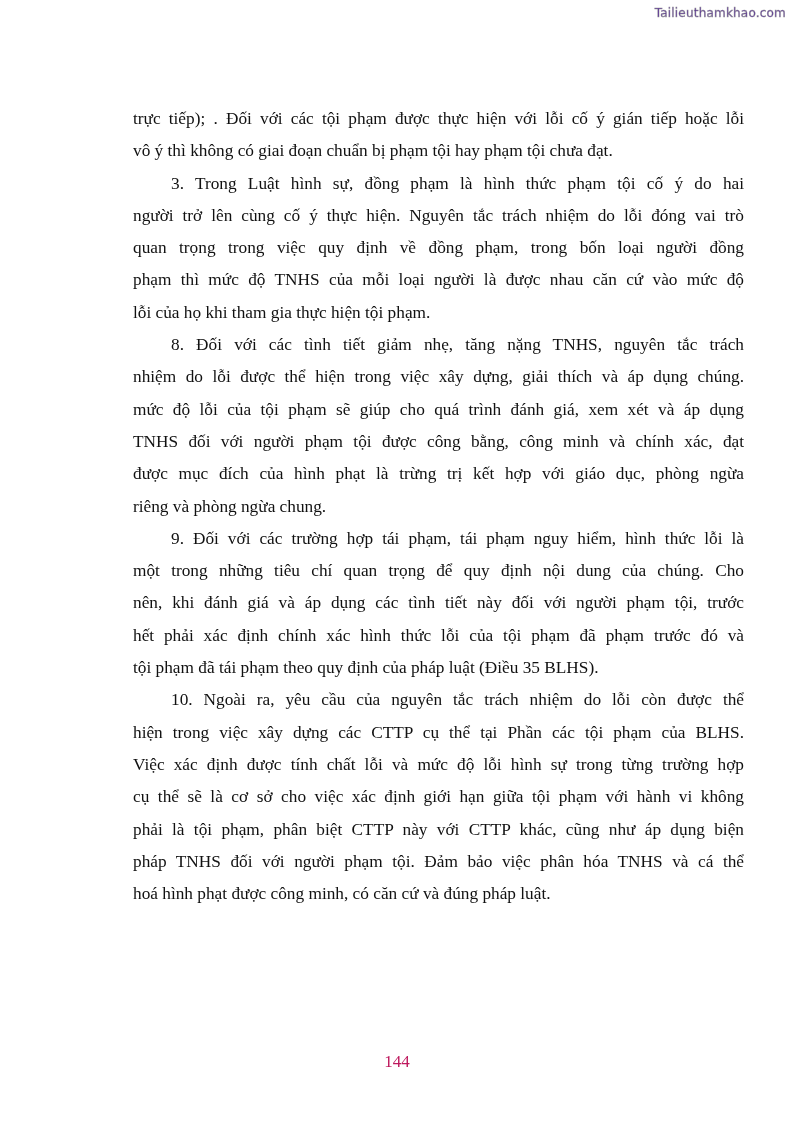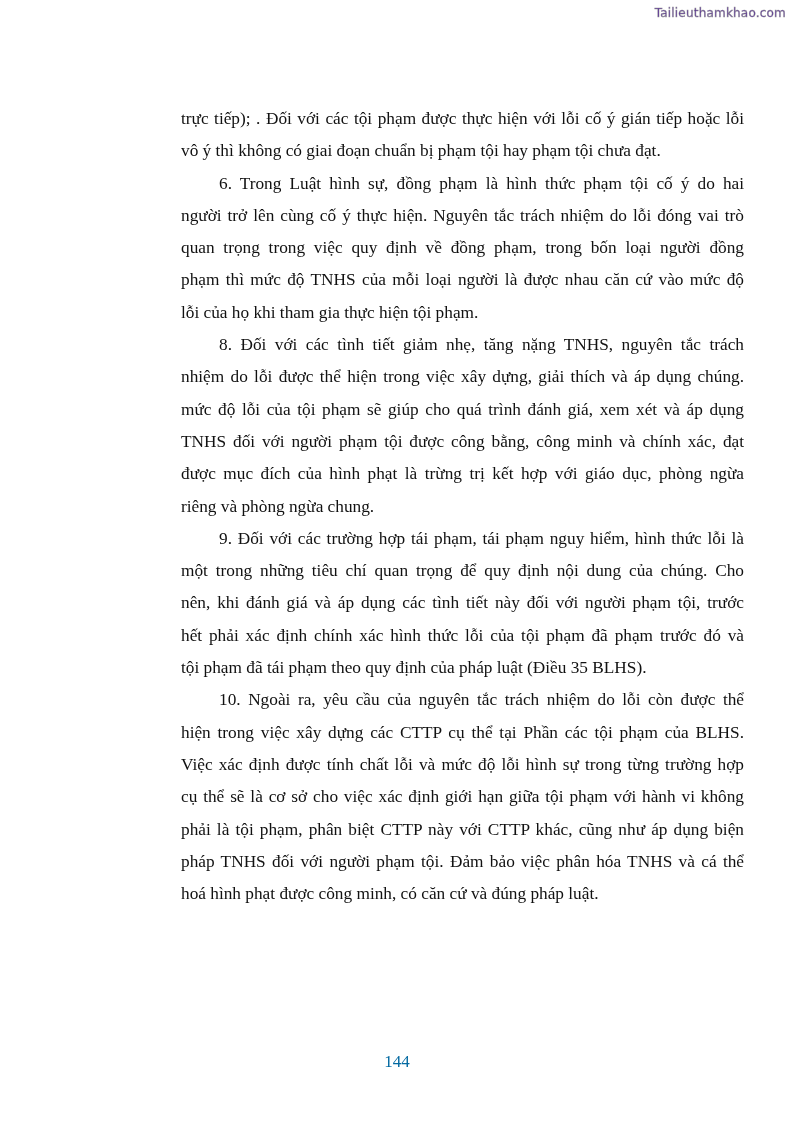--- a/index.html
+++ b/index.html
@@ -10,44 +10,44 @@
     color: #4c1d95;
     -webkit-text-stroke: 0.5px #9a9a9a;
     letter-spacing: 0.2px;
   }
   .page-body {
     position: absolute; left: 133px; top: 103px; width: 611px;
     font-family: "Liberation Serif", serif; font-size: 17.3px; color: #111111;
   }
   .line {
     display: block; height: 32.3px; line-height: 32.3px;
-    text-align: justify; text-align-last: justify; white-space: nowrap; margin-left: 48px;
+    text-align: justify; text-align-last: justify; white-space: nowrap;
   }
   .line.last { text-align-last: left; }
   .line.indent { padding-left: 38px; }
   .page-number {
     position: absolute; left: 0; width: 794px; top: 1052px;
     text-align: center;
-    font-family: "Liberation Serif", serif; font-size: 17px; color: #0369a1;
+    font-family: "Liberation Serif", serif; font-size: 17px; color: #be185d;
   }
 </style>
 </head>
 <body>
 
 <div class="watermark">Tailieuthamkhao.com</div>
 
 <div class="page-body">
 
   <div>
     <span class="line">trực tiếp); . Đối với các tội phạm được thực hiện với lỗi cố ý gián tiếp hoặc lỗi</span>
     <span class="line last">vô ý thì không có giai đoạn chuẩn bị phạm tội hay phạm tội chưa đạt.</span>
   </div>
 
   <div>
-    <span class="line indent">6. Trong Luật hình sự, đồng phạm là hình thức phạm tội cố ý do hai</span>
+    <span class="line indent">3. Trong Luật hình sự, đồng phạm là hình thức phạm tội cố ý do hai</span>
     <span class="line">người trở lên cùng cố ý thực hiện. Nguyên tắc trách nhiệm do lỗi đóng vai trò</span>
     <span class="line">quan trọng trong việc quy định về đồng phạm, trong bốn loại người đồng</span>
     <span class="line">phạm thì mức độ TNHS của mỗi loại người là được nhau căn cứ vào mức độ</span>
     <span class="line last">lỗi của họ khi tham gia thực hiện tội phạm.</span>
   </div>
 
   <div>
     <span class="line indent">8. Đối với các tình tiết giảm nhẹ, tăng nặng TNHS, nguyên tắc trách</span>
     <span class="line">nhiệm do lỗi được thể hiện trong việc xây dựng, giải thích và áp dụng chúng.</span>
     <span class="line">mức độ lỗi của tội phạm sẽ giúp cho quá trình đánh giá, xem xét và áp dụng</span>

